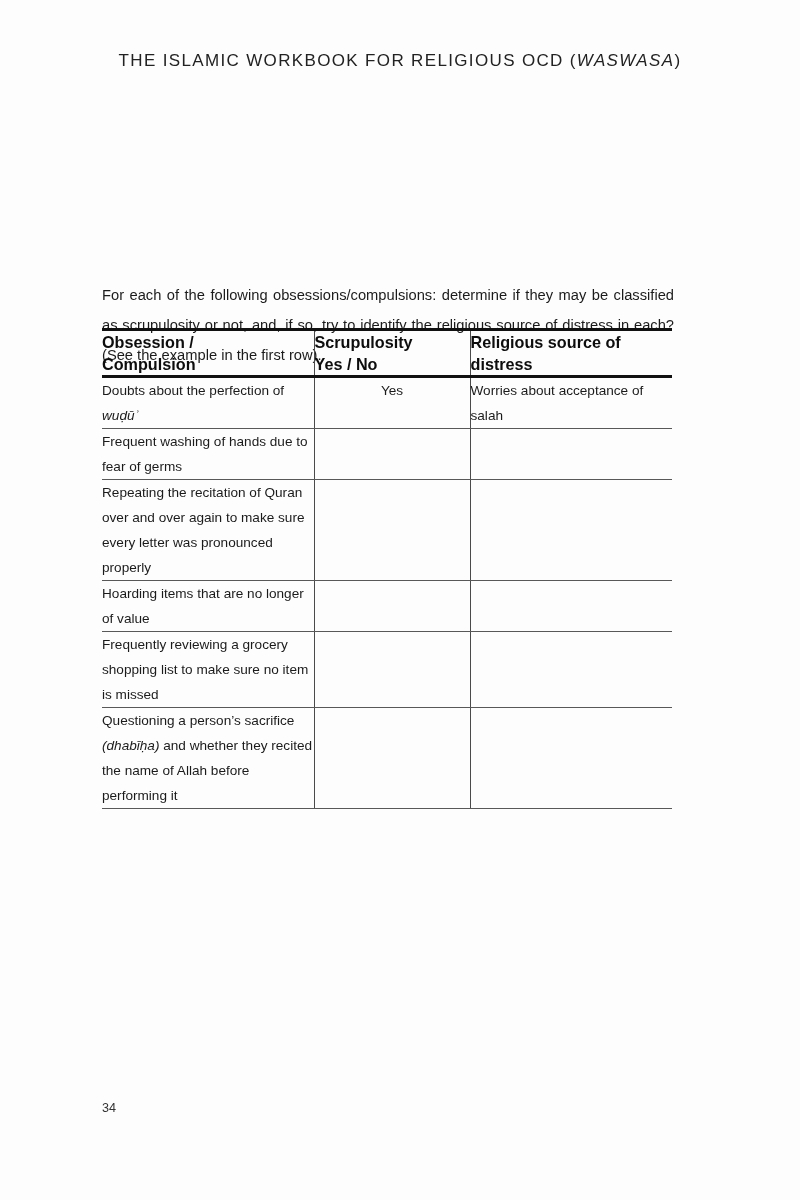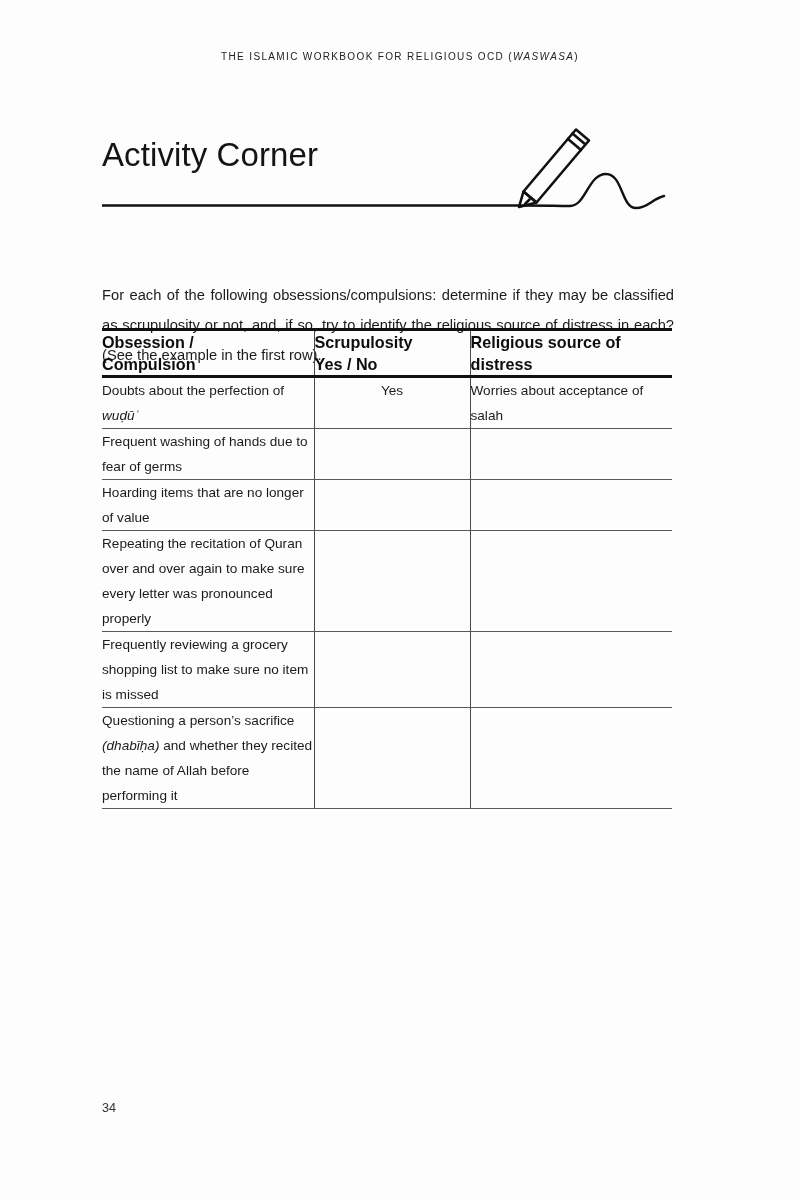--- a/index.html
+++ b/index.html
@@ -22,21 +22,21 @@
     inset: 0;
   }
 
   
   .running-head {
     position: absolute;
     top: 51px;
     left: 0;
     width: 800px;
     text-align: center;
-    font-size: 10px;
+    font-size: 17px;
     letter-spacing: 1.35px;
     color: #222;
     font-weight: 400;
     white-space: nowrap;
   }
   .running-head .rh-italic {
     font-style: italic;
   }
 
   
@@ -152,38 +152,20 @@
 </style>
 </head>
 <body>
 
 <div class="page">
 
   <div class="running-head">
     <span>THE ISLAMIC WORKBOOK FOR RELIGIOUS OCD (</span><span class="rh-italic">WASWASA</span><span>)</span>
   </div>
 
-  <div class="title-block">
-    <svg class="title-art" viewBox="0 0 570 104" xmlns="http://www.w3.org/2000/svg">
-
-      <g fill="none" stroke="#111" stroke-width="2.6" stroke-linecap="round" stroke-linejoin="round">
-        <path d="M421.5 83.5 L470.5 25.5 L483.5 36.5 L434.5 94.5 Z"></path>
-        <path d="M466.0 31.0 L479.0 42.0"></path>
-        <path d="M470.5 25.5 L474.0 21.5 L487.0 32.5 L483.5 36.5"></path>
-        <path d="M421.5 83.5 L434.5 94.5 L417.0 99.0 Z"></path>
-        <path d="M427.5 91.5 L423.0 96.0"></path>
-      </g>
-
-      <path d="M0 97.5 L418 97.5 C 448 97.5 452 98 468 98
-               C 484 98 486 66 504 66
-               C 521 66 519 100 534 100
-               C 546 100 550 91 562 88" fill="none" stroke="#111" stroke-width="2.4" stroke-linecap="round" stroke-linejoin="round"></path>
-    </svg>
-    <div class="title-text">Activity Corner</div>
-  </div>
 
   <p class="intro">For each of the following obsessions/compulsions: determine if they may be clas­sified as scrupulosity or not, and, if so, try to identify the religious source of dis­tress in each? (See the example in the first row).</p>
 
   <div class="tbl-wrap">
     <table class="grid">
       <colgroup>
         <col class="c1">
           <col class="c2">
           <col class="c3">
       </colgroup>
@@ -208,26 +190,26 @@
             <td class="col1"><span>Doubts about the perfection of </span><span class="it">wuḍūʾ</span></td>
             <td class="col2">Yes</td>
             <td class="col3">Worries about acceptance of salah</td>
           </tr>
           <tr>
             <td class="col1"><span>Frequent washing of hands due to fear of germs</span></td>
             <td class="col2"></td>
             <td class="col3"></td>
           </tr>
           <tr>
+            <td class="col1"><span>Repeating the recitation of Quran over and over again to make sure every letter was pronounced properly</span></td>
+            <td class="col2"></td>
+            <td class="col3"></td>
+          </tr>
+          <tr>
             <td class="col1"><span>Hoarding items that are no longer of value</span></td>
-            <td class="col2"></td>
-            <td class="col3"></td>
-          </tr>
-          <tr>
-            <td class="col1"><span>Repeating the recitation of Quran over and over again to make sure every letter was pronounced properly</span></td>
             <td class="col2"></td>
             <td class="col3"></td>
           </tr>
           <tr>
             <td class="col1"><span>Frequently reviewing a grocery shopping list to make sure no item is missed</span></td>
             <td class="col2"></td>
             <td class="col3"></td>
           </tr>
           <tr>
             <td class="col1"><span>Questioning a person’s sacrifice </span><span class="it">(dhabīḥa)</span><span> and whether they recited the name of Allah before performing it</span></td>

